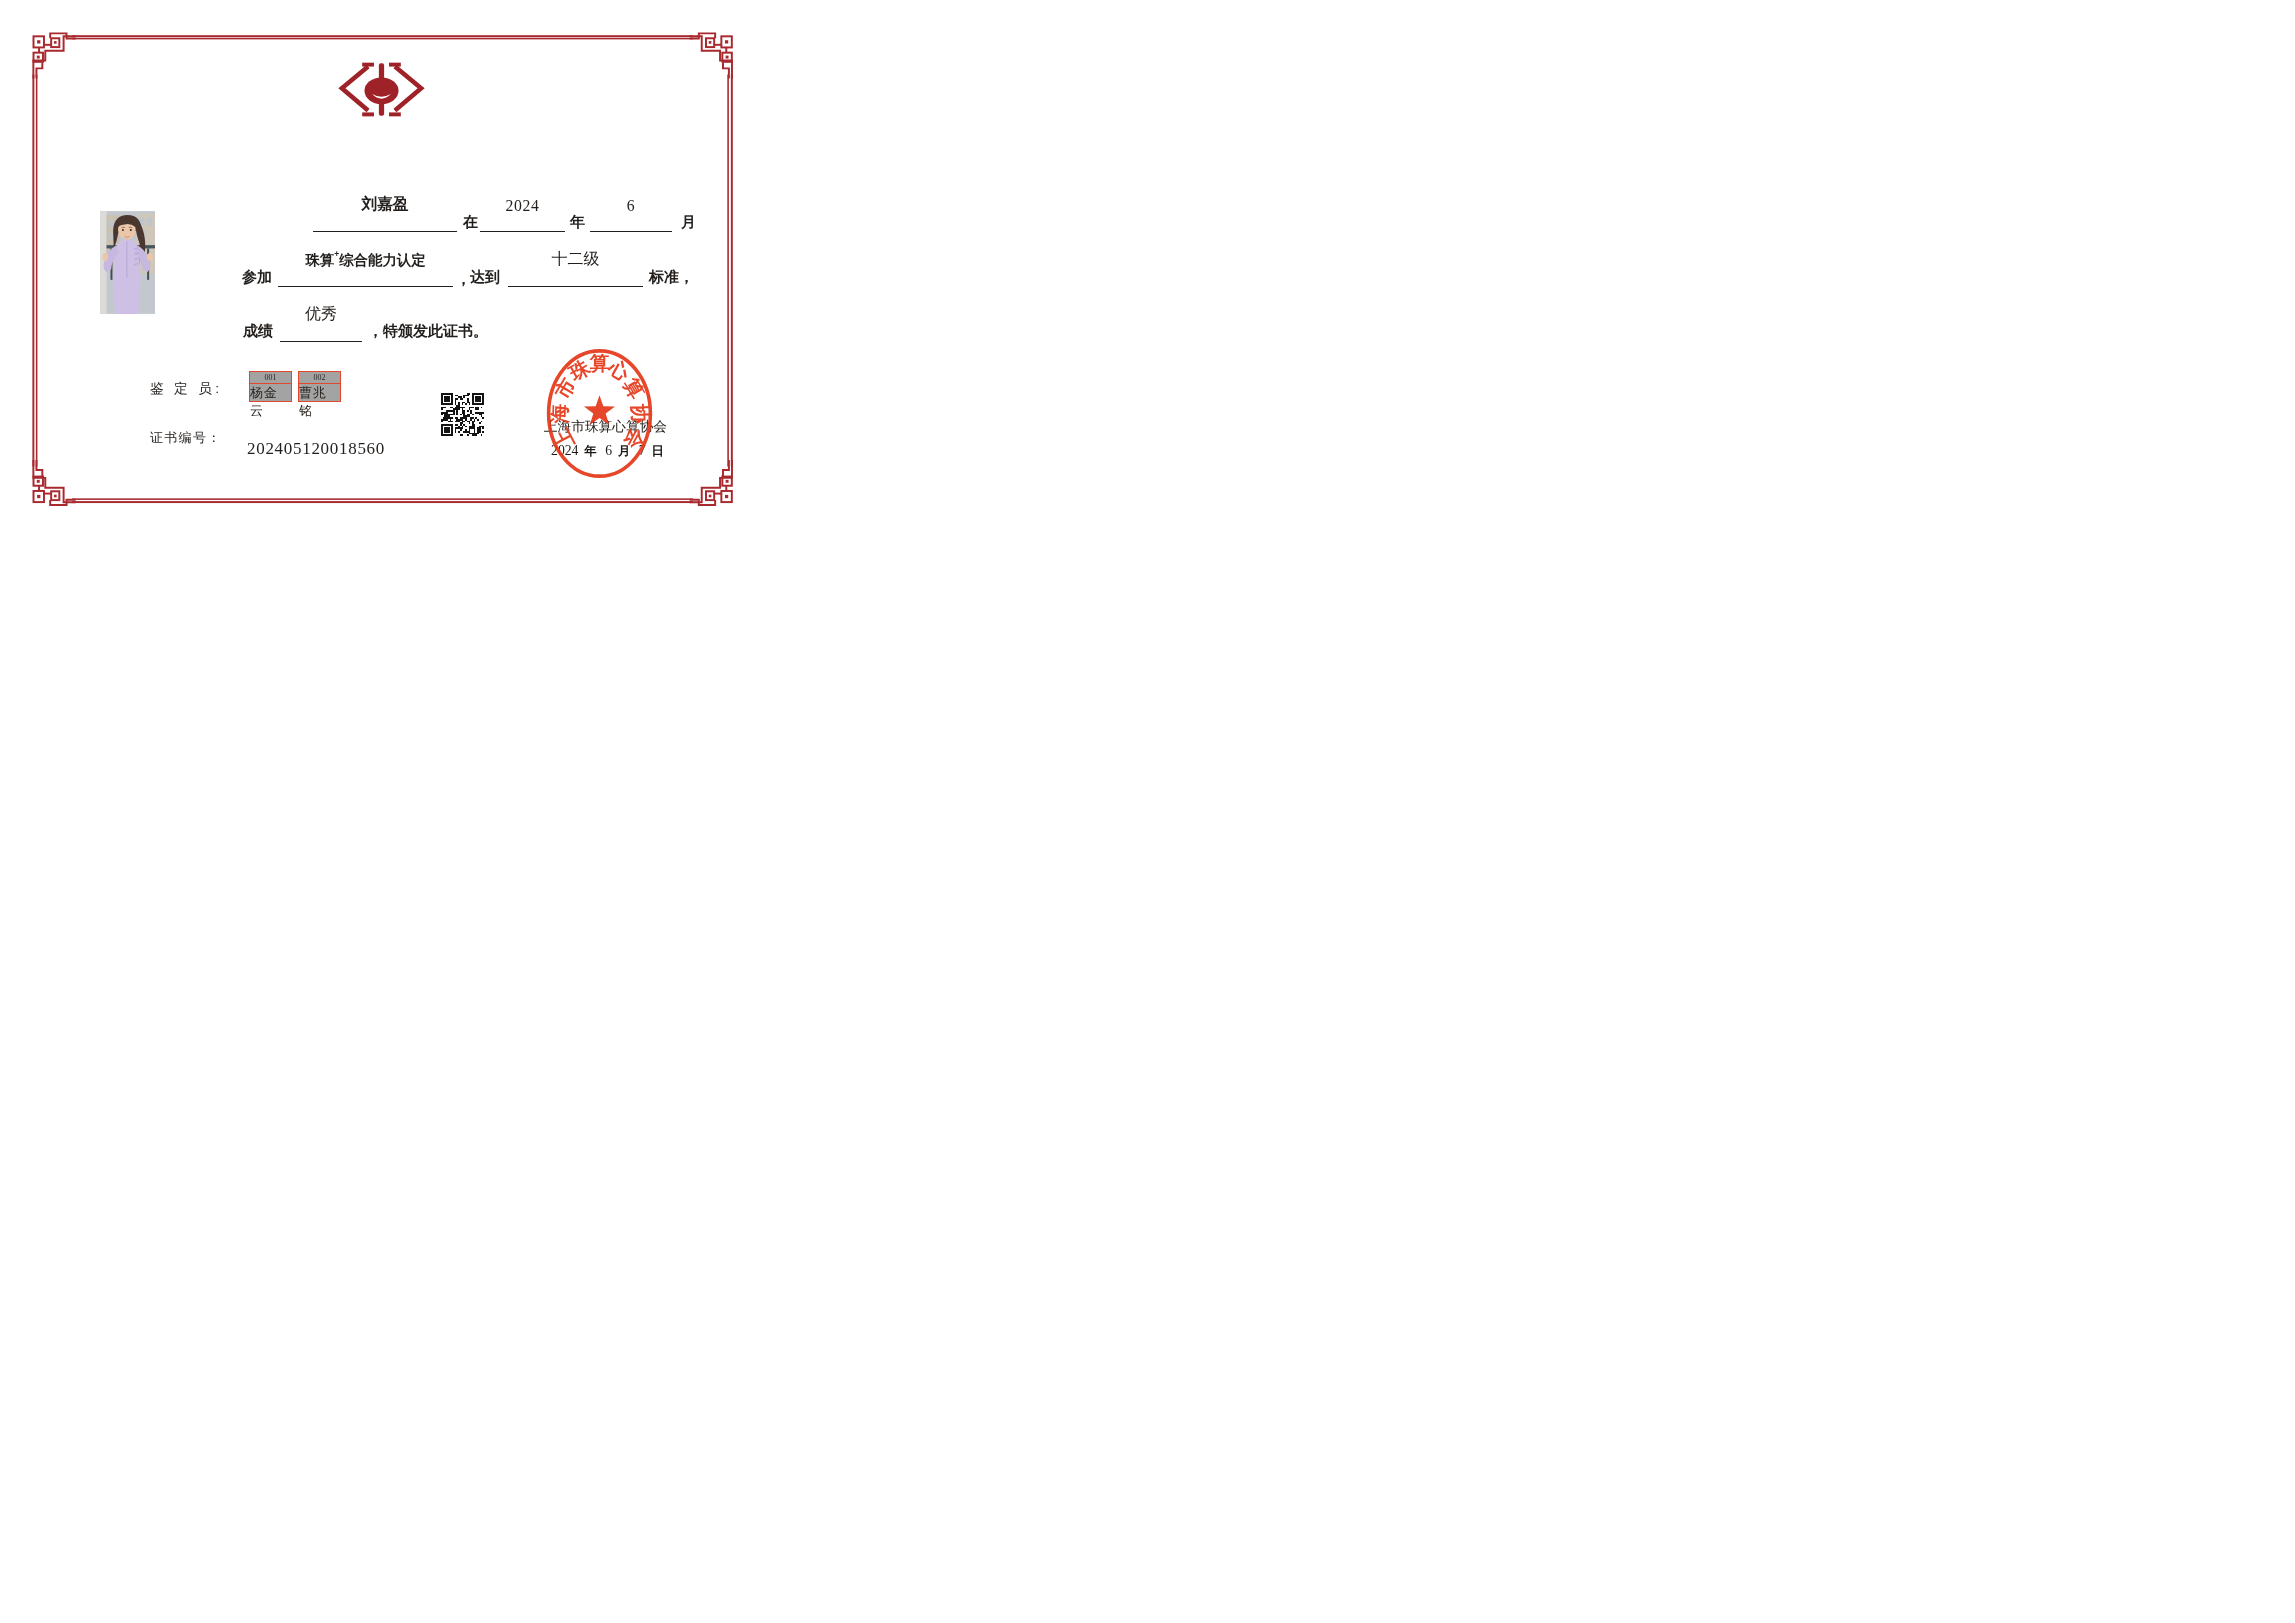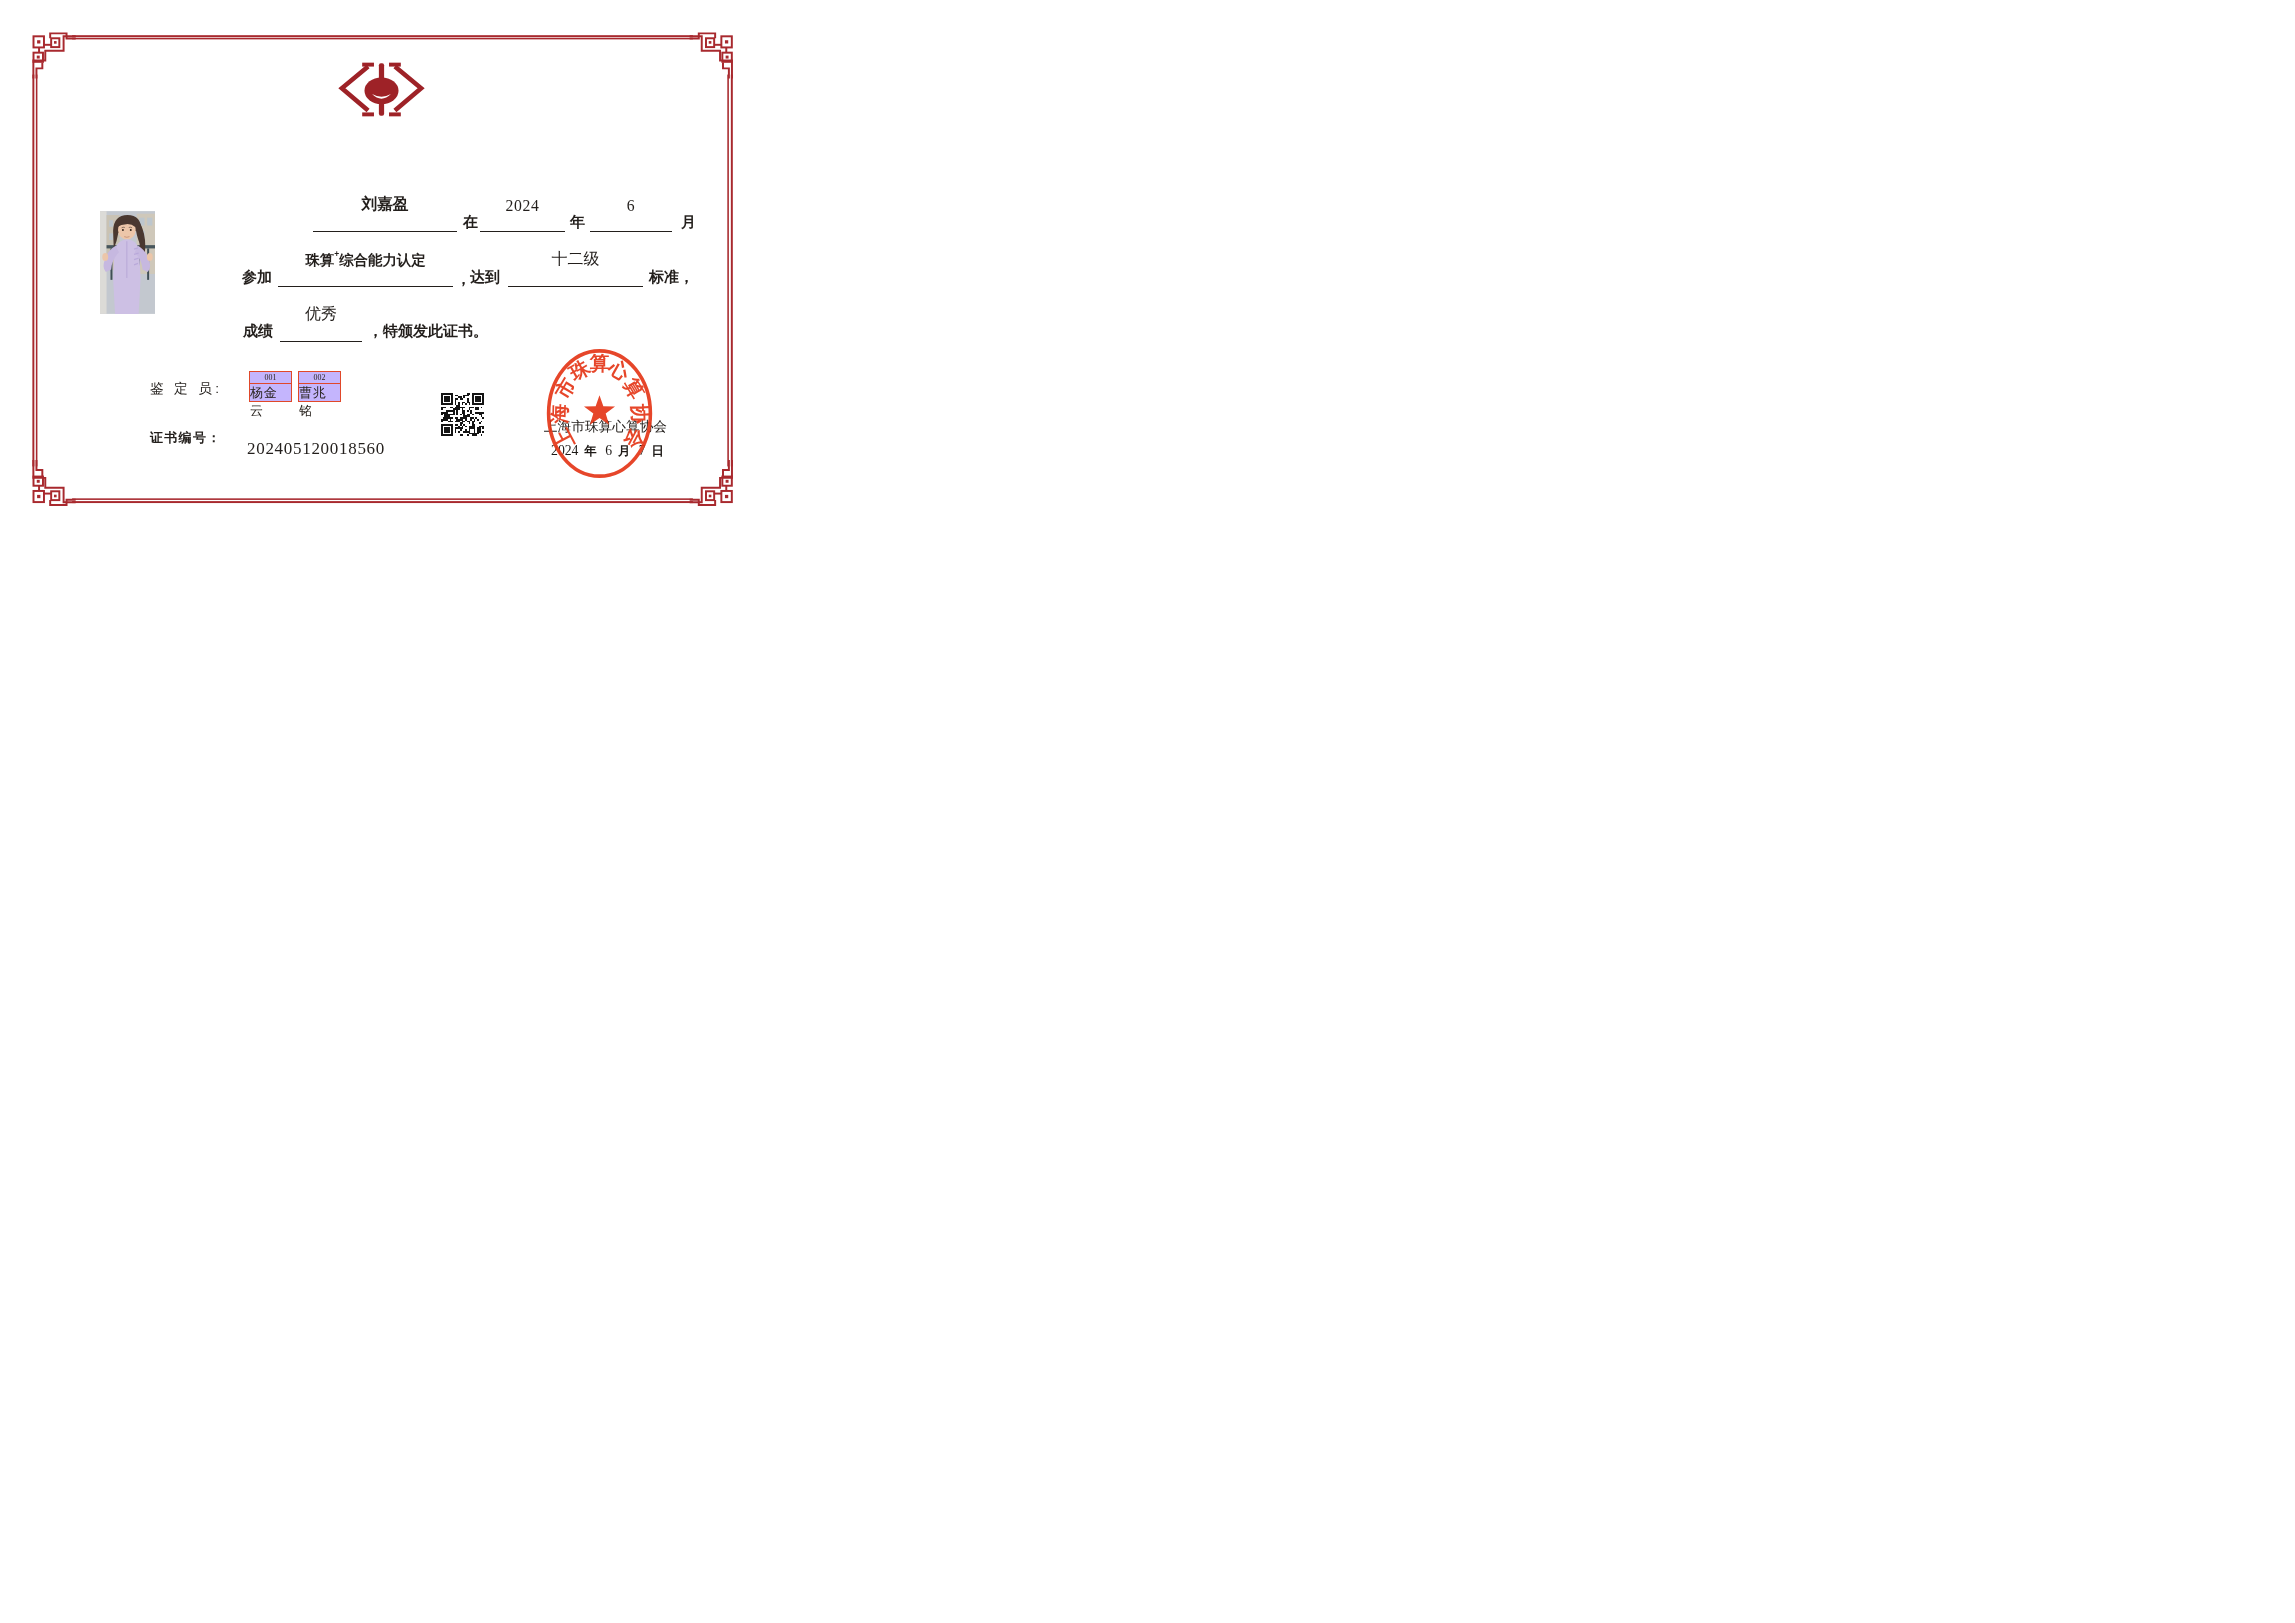--- a/index.html
+++ b/index.html
@@ -27,32 +27,32 @@
   .lbl{position:absolute;font-weight:700;font-size:15px;white-space:nowrap;color:#231f1c}
   .val-cjk{font-weight:700;font-size:15.7px}
   .val-big{font-weight:400;font-size:16px}
   .val-num{font-family:"Liberation Serif",serif;font-weight:400;font-size:15.7px;letter-spacing:0.7px}
   .prog{font-weight:700;font-size:14.4px;white-space:nowrap}
   .prog .sup{font-size:8.5px;vertical-align:super;position:relative;top:-2px}
   
   .ex-label{position:absolute;left:150px;top:380px;font-size:13.7px;font-weight:400;letter-spacing:3.3px;white-space:nowrap}
   .xbox{
     position:absolute;top:371px;width:43px;height:31px;border:1.4px solid #e0482a;
-    display:flex;flex-direction:column;box-sizing:border-box;background:#c4b5fd;
+    display:flex;flex-direction:column;box-sizing:border-box;background:#a3a3a3;
   }
   .xbox .xcode{
     flex:0 0 11px;border-bottom:1.4px solid #e0482a;display:flex;align-items:center;justify-content:center;
     font-family:"Liberation Serif",serif;font-size:7.9px;color:#2a2520;
   }
   .xbox .xname{
     flex:1;display:flex;align-items:center;justify-content:center;
     font-family:Liberation Sans, sans-serif;font-size:13px;color:#2a2520;letter-spacing:0.7px;
   }
   
-  .cn-label{position:absolute;left:150px;top:429px;font-size:13px;font-weight:700;letter-spacing:1.3px;white-space:nowrap}
+  .cn-label{position:absolute;left:150px;top:429px;font-size:13px;font-weight:400;letter-spacing:1.3px;white-space:nowrap}
   .cn-value{position:absolute;left:247px;top:439px;font-family:"Liberation Serif",serif;font-size:17px;letter-spacing:0.7px;white-space:nowrap}
   
   .qr{position:absolute;left:441px;top:393px;width:43px;height:43px}
   
   .org{position:absolute;left:533px;top:418px;width:134px;text-align:right;font-size:13.7px;font-weight:400;white-space:nowrap;color:#1d1916}
   .date{position:absolute;left:539px;top:443px;width:137px;text-align:center;white-space:nowrap;
         font-family:"Liberation Serif",serif;font-size:13.7px;color:#1d1916}
   .date .u{font-family:"Liberation Sans",sans-serif;font-weight:700;font-size:12.4px;margin-left:5.9px}
   .date .n{margin-left:8.5px}
   .date .n:first-child{margin-left:0}

